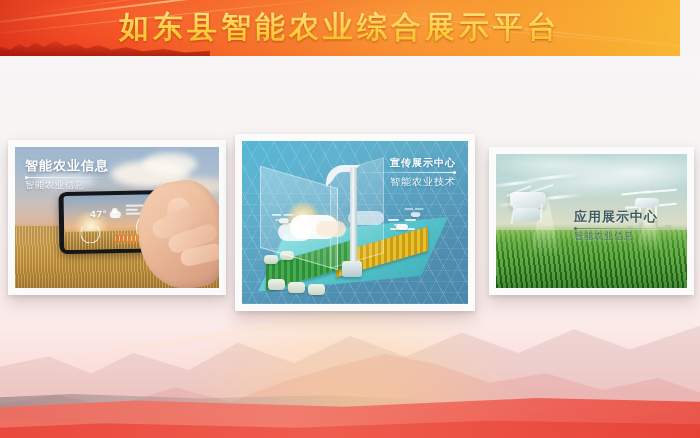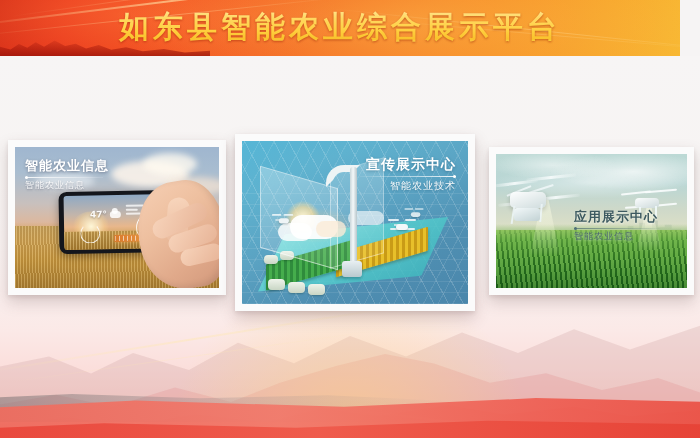--- a/index.html
+++ b/index.html
@@ -99,21 +99,21 @@
 
   
   .c1 .card-text{ left:10px; top:12px; text-align:left; }
   .c1 .card-title{ font-size:13px; color:#ffffff; letter-spacing:1px; text-shadow:0 1px 3px rgba(60,60,80,.5); }
   .c1 .card-div{ width:78px; background:linear-gradient(90deg,rgba(255,255,255,.9),rgba(255,255,255,.1)); }
   .c1 .card-div::before{ background:#fff; }
   .c1 .card-sub{ font-size:9px; color:rgba(255,255,255,.93); letter-spacing:1px; text-shadow:0 1px 2px rgba(60,60,80,.45); }
 
   
   .c2 .card-text{ right:12px; top:16px; text-align:right; }
-  .c2 .card-title{ font-size:14px; color:#ffffff; letter-spacing:1px; text-shadow:0 1px 3px rgba(20,70,100,.45); }
+  .c2 .card-title{ font-size:10px; color:#ffffff; letter-spacing:1px; text-shadow:0 1px 3px rgba(20,70,100,.45); }
   .c2 .card-div{ width:96px; margin-left:auto; background:linear-gradient(270deg,rgba(255,255,255,.9),rgba(255,255,255,.08)); }
   .c2 .card-div::before{ left:auto; right:0; background:#fff; }
   .c2 .card-sub{ font-size:10px; color:rgba(255,255,255,.95); letter-spacing:1px; text-shadow:0 1px 2px rgba(20,70,100,.4); }
 
   
   .c3 .card-text{ left:78px; top:56px; text-align:left; }
   .c3 .card-title{ font-size:13px; color:#3d5a60; letter-spacing:1px; text-shadow:0 1px 2px rgba(255,255,255,.55); }
   .c3 .card-div{ width:86px; background:linear-gradient(90deg,rgba(80,110,115,.75),rgba(80,110,115,.05)); }
   .c3 .card-div::before{ background:#4d7076; }
   .c3 .card-sub{ font-size:9px; color:#4d6a6e; letter-spacing:1px; text-shadow:0 1px 2px rgba(255,255,255,.5); }

